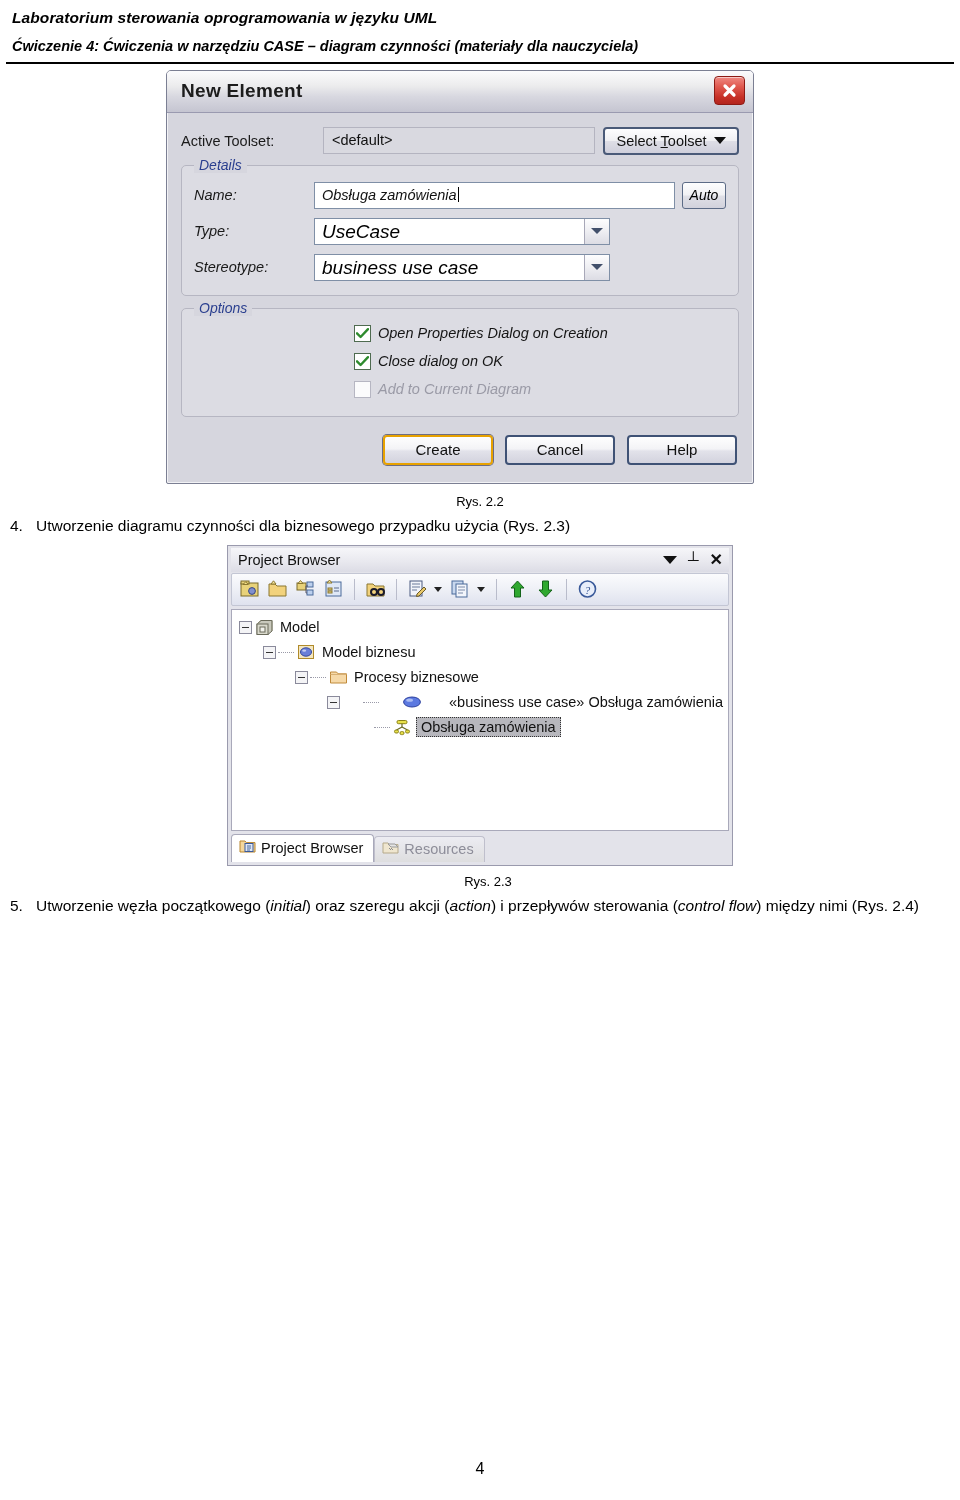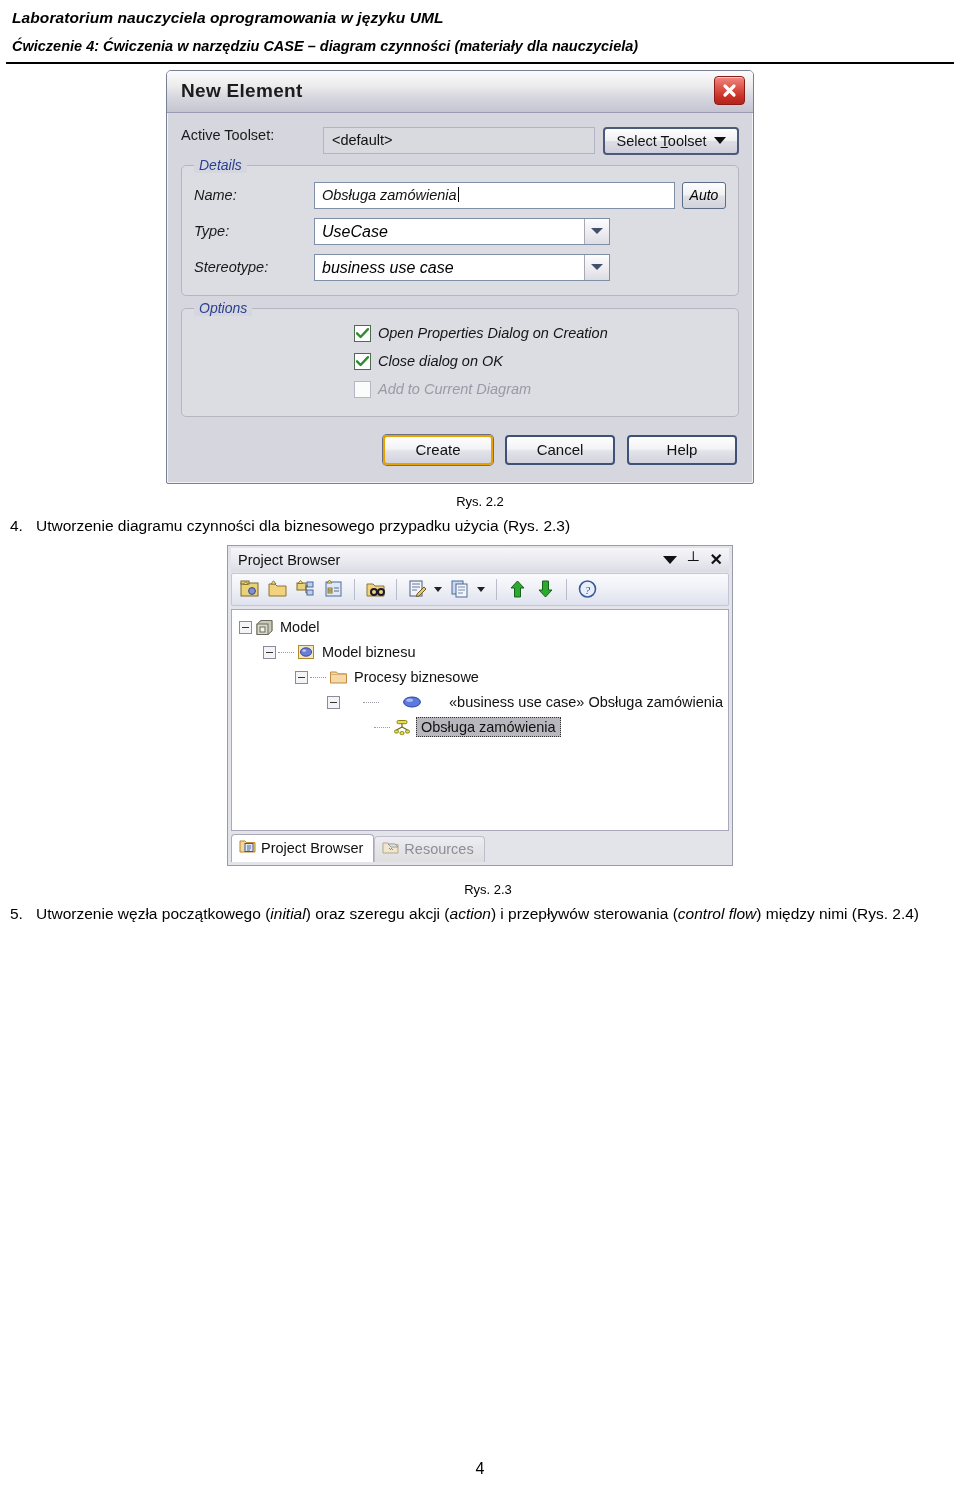--- a/index.html
+++ b/index.html
@@ -53,21 +53,21 @@
     width:31px; height:29px; border-radius:4px;
     background:linear-gradient(180deg,#ef8a84 0%,#e05a50 35%,#c62f26 75%,#b3251d 100%);
     border:1px solid #8d1a14;
     display:flex; align-items:center; justify-content:center;
     box-shadow:inset 0 1px 0 rgba(255,255,255,.55);
   }
   .dlg-close svg { display:block; }
   .dlg-body { padding:10px 14px 12px 14px; }
 
   
-  .row-toolset { display:flex; gap:8px; margin:4px 0 10px 0; }
+  .row-toolset { display:flex; align-items:center; gap:8px; margin:4px 0 10px 0; }
   .lbl { font-size:14.5px; color:#1a1a1a; }
   .lbl-toolset { width:134px; flex:0 0 134px; }
   .ro-field {
     flex:1 1 auto; height:27px;
     background:#d9d9e0; border:1px solid #b4b4c0;
     font-size:14.5px; color:#111; line-height:25px; padding:0 8px;
   }
   .btn-toolset {
     width:136px; height:28px;
     background:linear-gradient(180deg,#fdfdfe 0%,#f0f0f3 48%,#dedee6 52%,#cfcfdb 100%);
@@ -100,21 +100,21 @@
   }
   .txtfield.name { flex:1 1 auto; }
   .caretbar { display:inline-block;width:1px;height:15px;background:#000;vertical-align:-2px;margin-left:1px;}
   .btn-auto {
     margin-left:7px; width:44px; height:27px;
     background:linear-gradient(180deg,#fdfdfe 0%,#f1f1f4 48%,#e0e0e7 52%,#d2d2dc 100%);
     border:1px solid #5c6b86; border-radius:3px;
     font-size:14px; display:flex; align-items:center; justify-content:center;
   }
   .combo { display:flex; width:296px; height:27px; border:1px solid #7f8fa6; background:#fff; }
-  .combo .cval { flex:1 1 auto; font-size:16px; line-height:25px; padding:0 7px; }
+  .combo .cval { flex:1 1 auto; font-size:19px; line-height:25px; padding:0 7px; }
   .combo .cbtn {
     width:25px; flex:0 0 25px;
     background:linear-gradient(180deg,#fdfdfe 0%,#eeeef2 50%,#dcdce4 100%);
     border-left:1px solid #a8a8b8;
     display:flex; align-items:center; justify-content:center;
   }
   .chev { width:0;height:0;border-left:6px solid transparent;border-right:6px solid transparent;border-top:6px solid #42506b; }
 
   
   .opt { display:flex; align-items:center; margin:0 0 11px 160px; }
@@ -138,21 +138,21 @@
   }
   .dbtn.default { border-color:#e8a200; box-shadow:0 0 0 1px #6d6d82; }
 
   
   .caption { text-align:center; font-size:13px; margin:10px 0 0 0; }
   .listitem { font-size:15.5px; line-height:1.42; margin:6px 0 0 0; padding:0 14px 0 36px; position:relative; }
   .listitem .num { position:absolute; left:10px; top:0; }
   .listitem i { }
 
   
-  .pb-wrap { width:506px; margin:8px auto 16px auto; }
+  .pb-wrap { width:506px; margin:8px auto 8px auto; }
   .pb {
     border:1px solid #9a9aad;
     background:#e3e3ea;
     padding:2px 3px 3px 3px;
   }
   .pb-title {
     height:24px; display:flex; align-items:center;
     background:linear-gradient(180deg,#f6f6f9 0%,#e9e9ef 55%,#dcdce5 100%);
     padding:0 4px 0 7px; position:relative;
   }
@@ -197,21 +197,21 @@
   }
   .pb-tab.active { background:#fff; color:#111; font-weight:normal; height:28px; }
   .pb-tab.inactive { background:linear-gradient(180deg,#ececf2,#dededf); color:#8d8d99; border-color:#bfbfcc; }
 
   .page-num { position:absolute; left:0; right:0; bottom:22px; text-align:center; font-size:16px; }
 </style>
 </head>
 <body>
 
 <div class="doc-header">
-  <div class="line1">Laboratorium nauczyciela oprogramowania w języku UML</div>
+  <div class="line1">Laboratorium sterowania oprogramowania w języku UML</div>
   <div class="line2">Ćwiczenie 4: Ćwiczenia w narzędziu CASE – diagram czynności (materiały dla nauczyciela)</div>
 </div>
 <div class="hrule"></div>
 
 <div class="dlg-wrap">
 <div class="dialog">
 
   <div class="dlg-titlebar">
     <span class="dlg-title">New Element</span>
     <span class="dlg-close">

